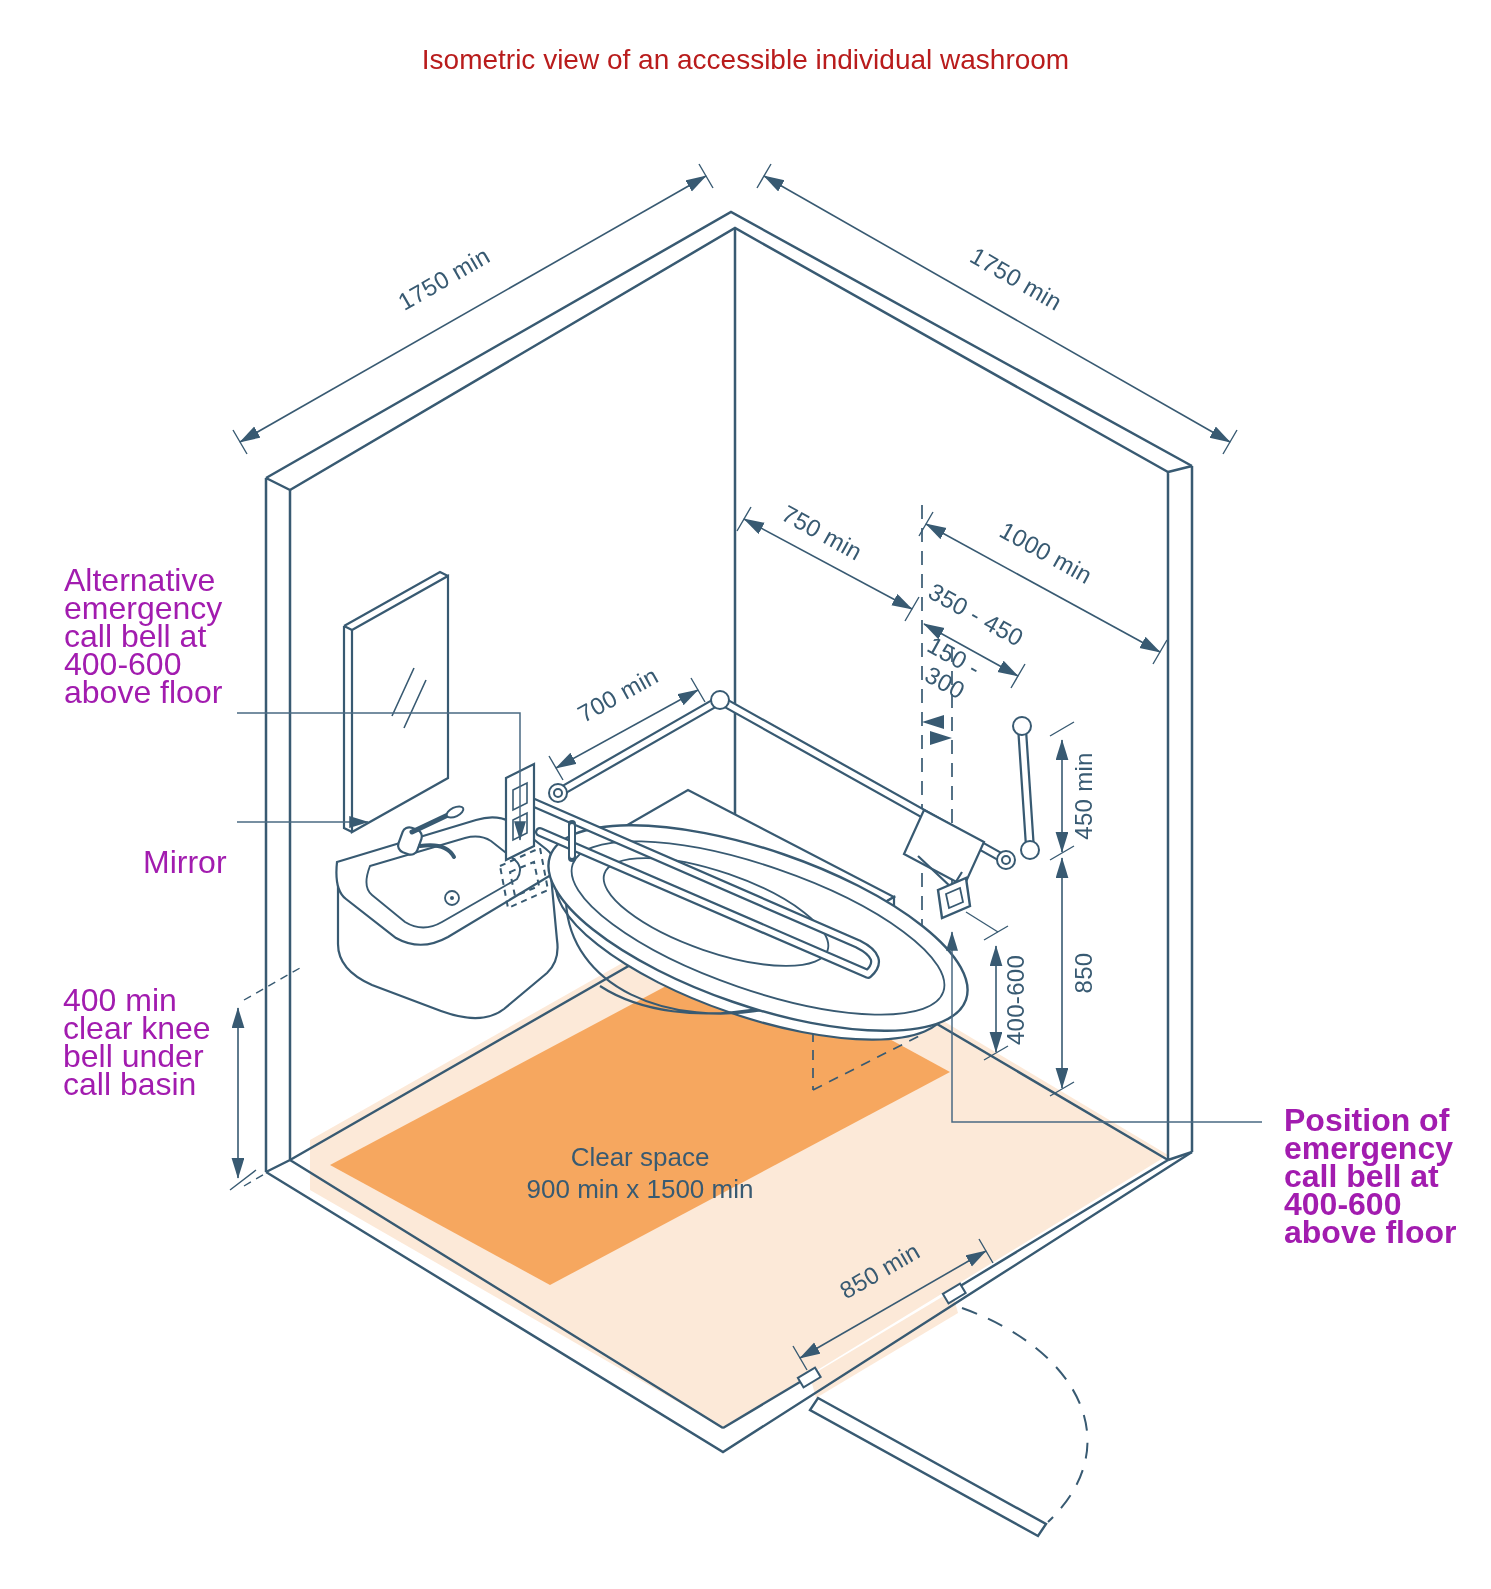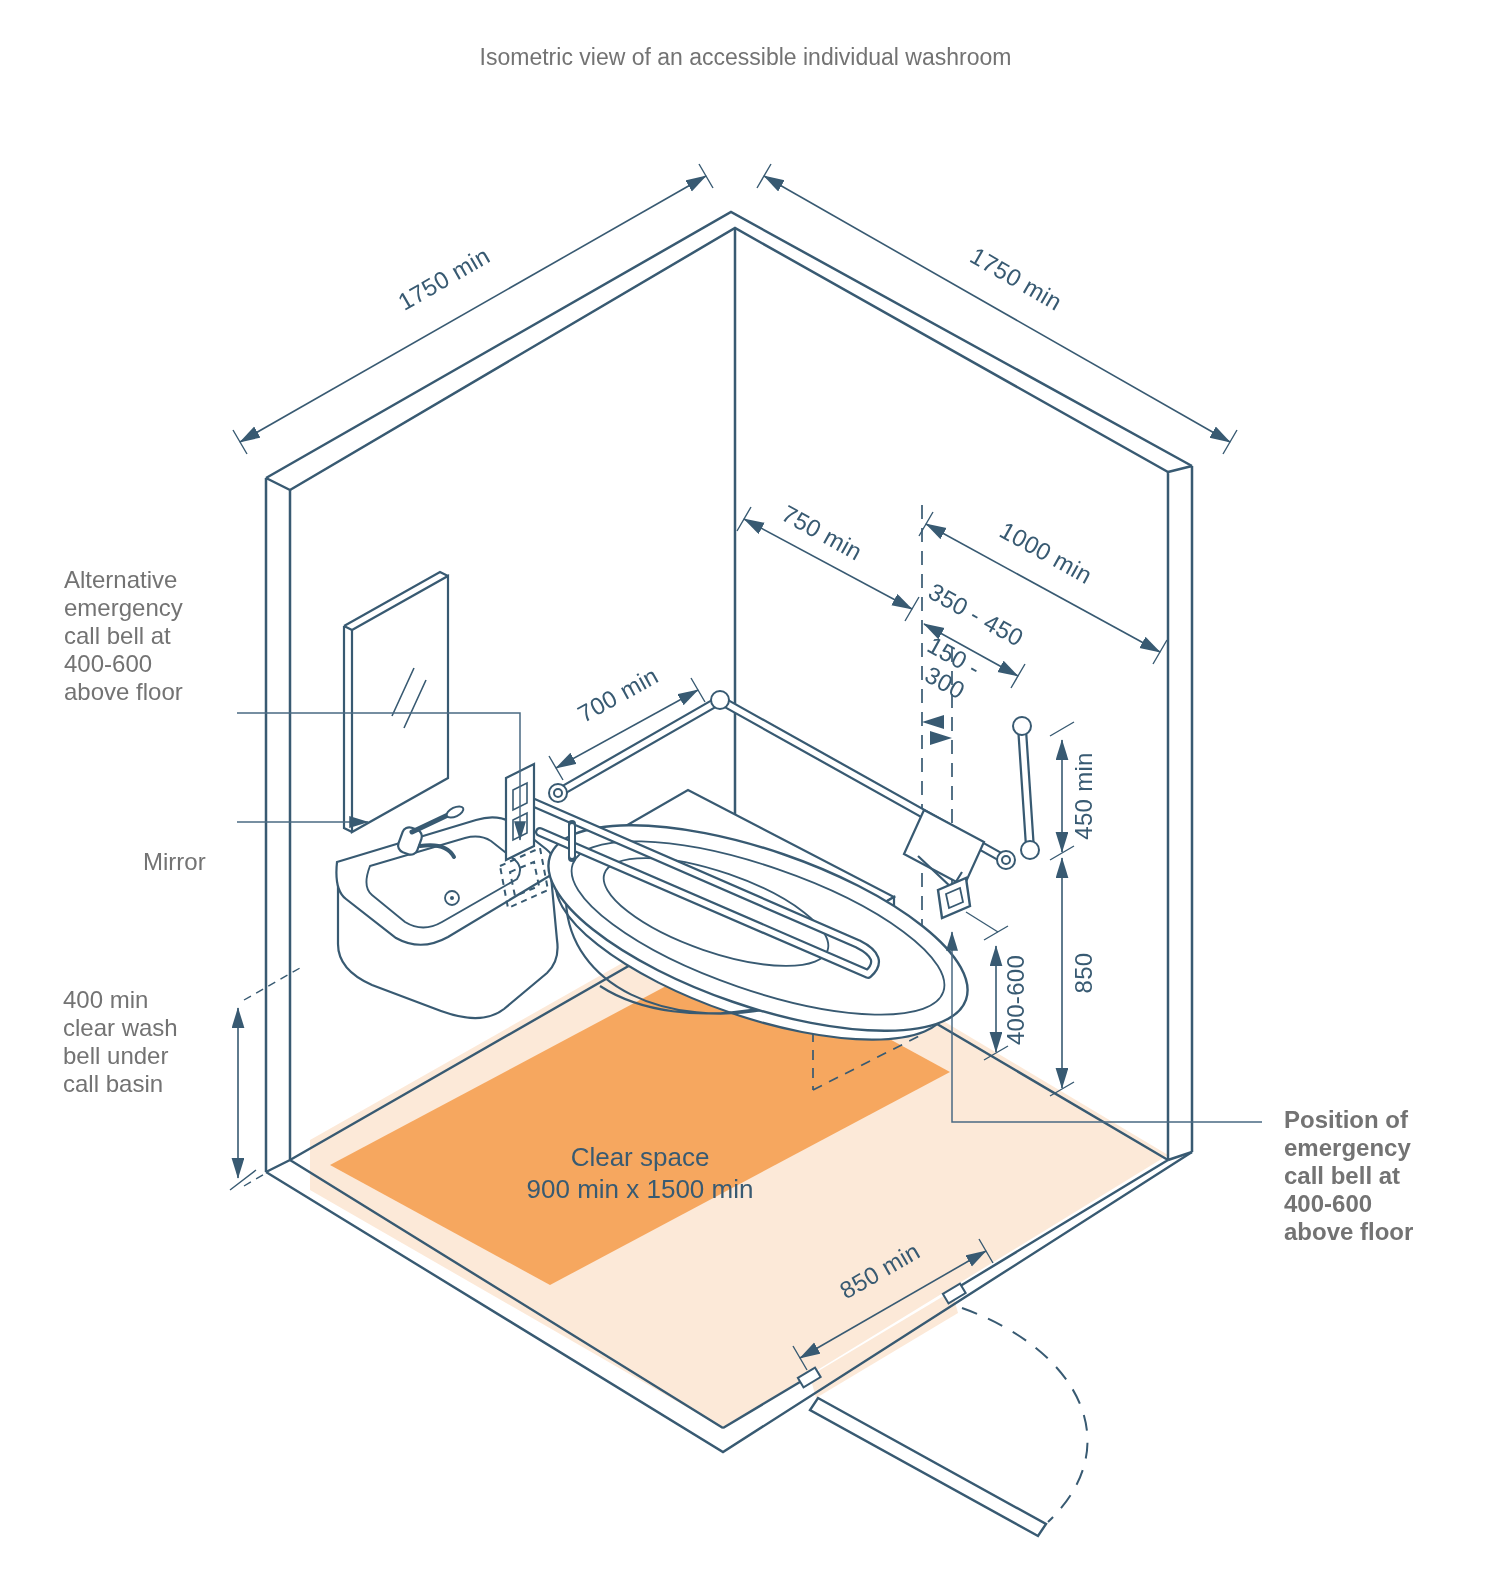--- a/index.html
+++ b/index.html
@@ -1,21 +1,21 @@
 <!DOCTYPE html>
 <html><head>
 <meta charset="utf-8">
 <style>
   html,body{margin:0;padding:0;background:#ffffff;}
   body{width:1491px;height:1589px;position:relative;font-family:"Liberation Sans",sans-serif;overflow:hidden;}
   #stage{position:absolute;inset:0;}
   svg{position:absolute;left:0;top:0;}
-  .note{position:absolute;color:#737373;font-size:24px;line-height:28px;}
+  .note{position:absolute;color:#a21caf;font-size:32px;line-height:28px;}
   .note span{display:block;}
-  #title{position:absolute;left:0;right:0;top:44px;text-align:center;color:#737373;font-size:23px;}
+  #title{position:absolute;left:0;right:0;top:44px;text-align:center;color:#b91c1c;font-size:28px;}
   text{font-family:"Liberation Sans",sans-serif;fill:#385A72;}
   .dim{font-size:24px;letter-spacing:.3px;}
   .cs{font-size:26px;}
 </style>
 </head>
 <body>
 
 <div id="stage">
 
 <svg width="1491" height="1589" viewBox="0 0 1491 1589">
@@ -186,21 +186,21 @@
   <span>400-600</span>
   <span>above floor</span>
 </div>
 
 <div class="note" style="left:143px;top:848px;text-align:right;">
   <span>Mirror</span>
 </div>
 
 <div class="note" style="left:63px;top:986px;">
   <span>400 min</span>
-  <span>clear wash</span>
+  <span>clear knee</span>
   <span>bell under</span>
   <span>call basin</span>
 </div>
 
 <div class="note" style="left:1284px;top:1106px;font-weight:bold;">
   <span>Position of</span>
   <span>emergency</span>
   <span>call bell at</span>
   <span>400-600</span>
   <span>above floor</span>

